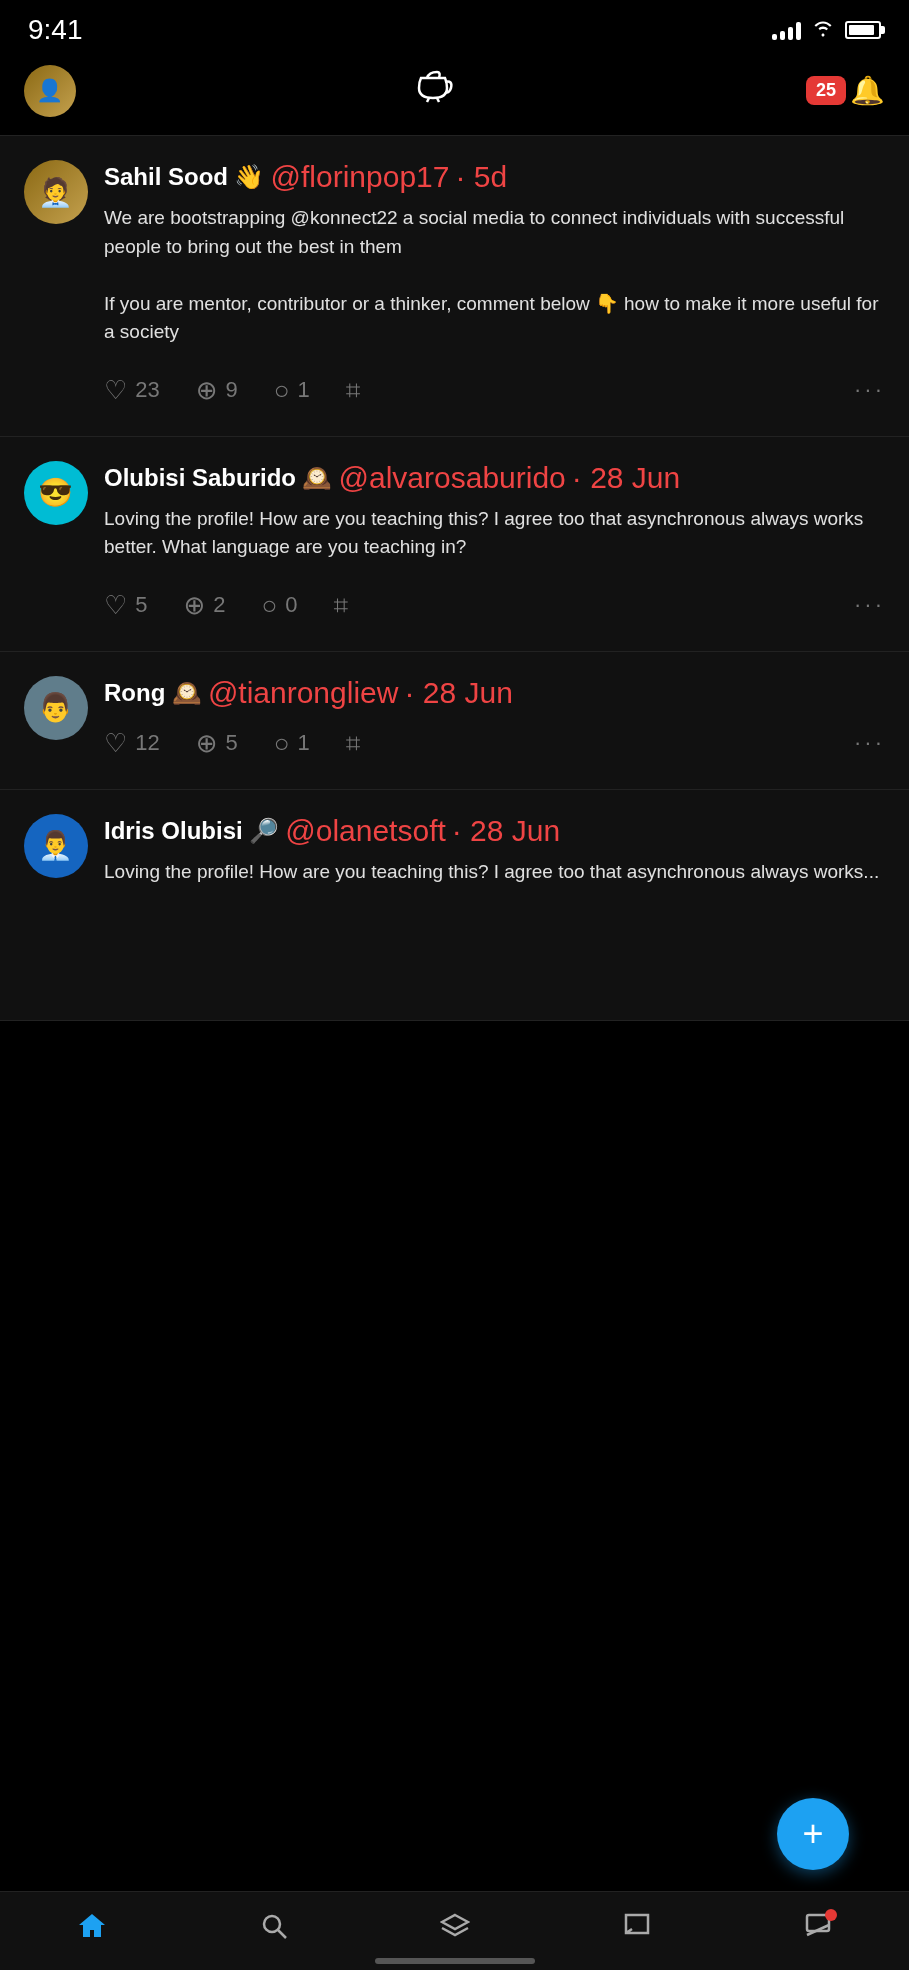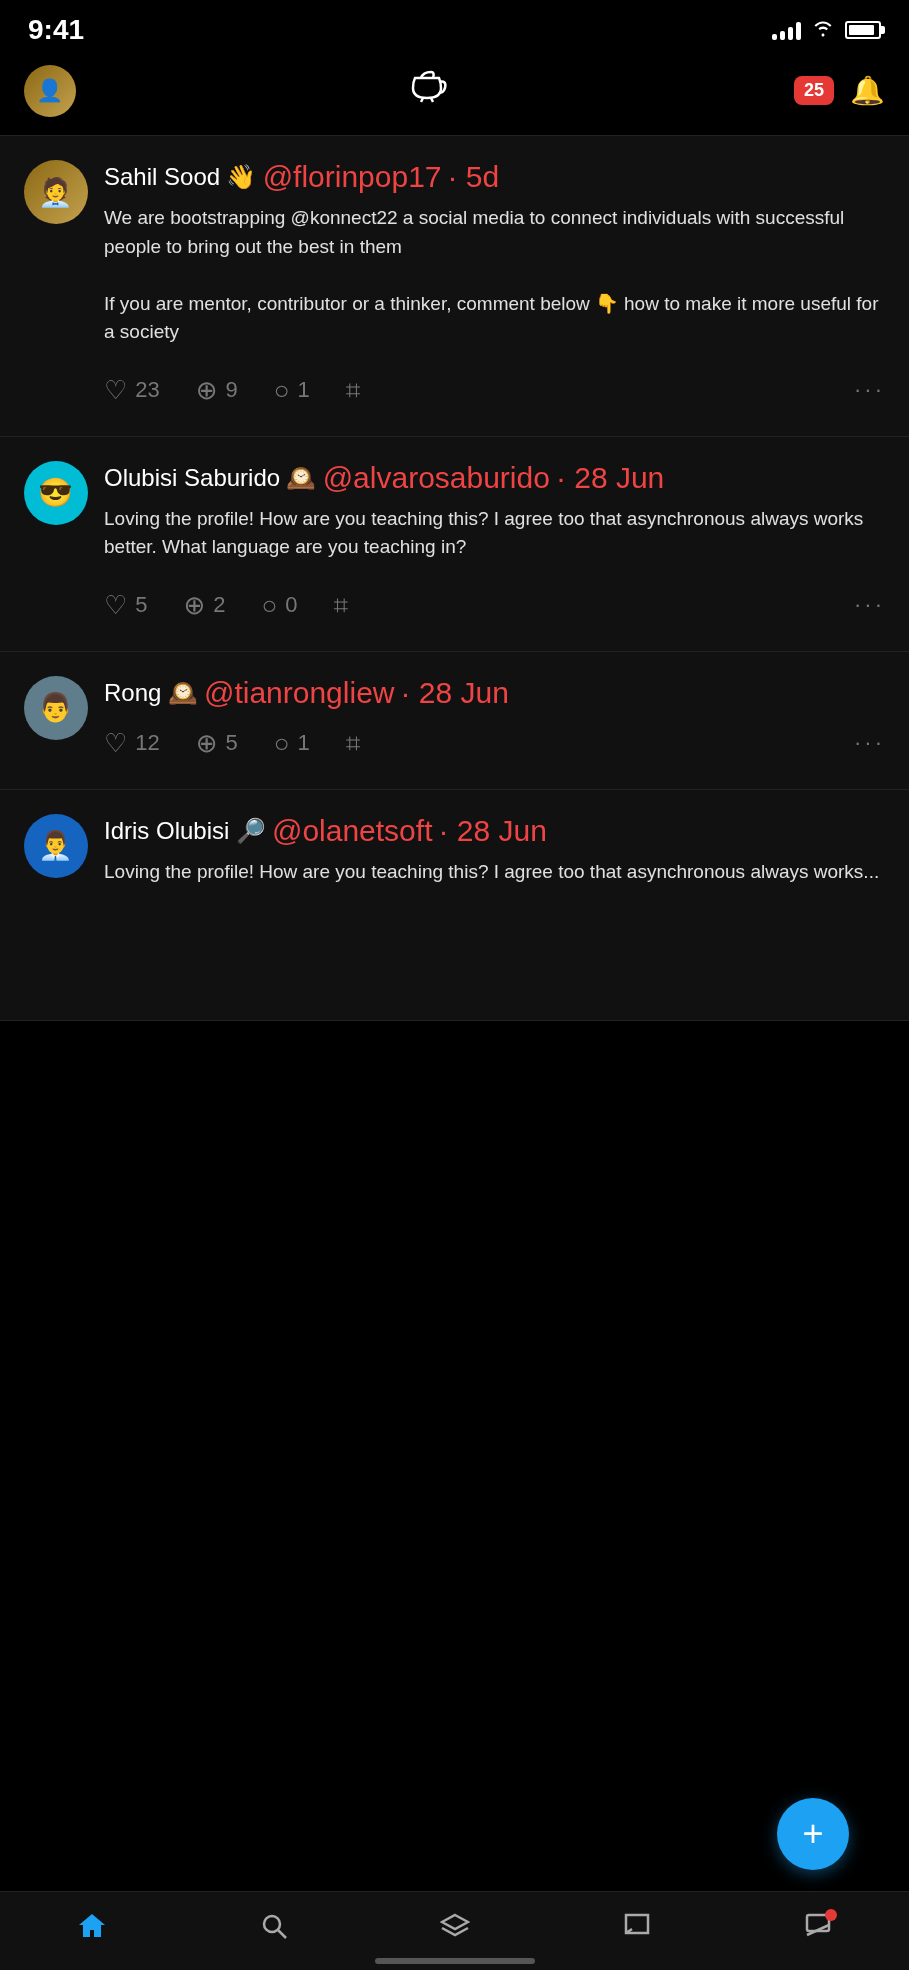--- a/index.html
+++ b/index.html
@@ -17,21 +17,21 @@
     
     .status-bar {
       display: flex;
       justify-content: space-between;
       align-items: center;
       padding: 14px 28px 8px 28px;
       background: #000;
     }
     .status-time {
       font-size: 28px;
-      font-weight: 700;
+      font-weight: 400;
       color: #fff;
     }
     .status-icons {
       display: flex;
       align-items: center;
       gap: 10px;
     }
     .signal-bars {
       display: flex;
       align-items: flex-end;
@@ -98,21 +98,21 @@
       justify-content: center;
       font-size: 22px;
     }
     .nav-logo {
       font-size: 36px;
       color: #fff;
     }
     .nav-right {
       display: flex;
       align-items: center;
-      gap: 16px;
+      gap: 4px;
       padding-left: 16px;
     }
     .notification-badge {
       background: #e53935;
       color: #fff;
       font-size: 18px;
       font-weight: 700;
       padding: 4px 10px;
       border-radius: 8px;
       min-width: 40px;
@@ -159,21 +159,21 @@
     }
     .post-author-line {
       display: flex;
       align-items: center;
       flex-wrap: wrap;
       gap: 6px;
       margin-bottom: 10px;
     }
     .post-author-name {
       font-size: 24px;
-      font-weight: 400;
+      font-weight: 700;
       color: #fff;
     }
     .post-author-handle {
       font-size: 30px;
       color: #ef4444;
     }
     .post-content {
       font-size: 19px;
       line-height: 1.5;
       color: #e0e0e0;

